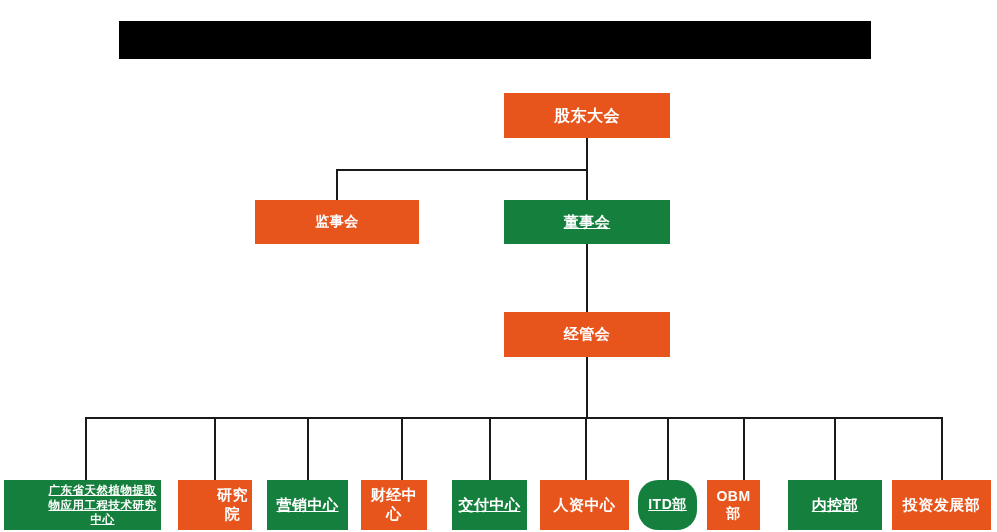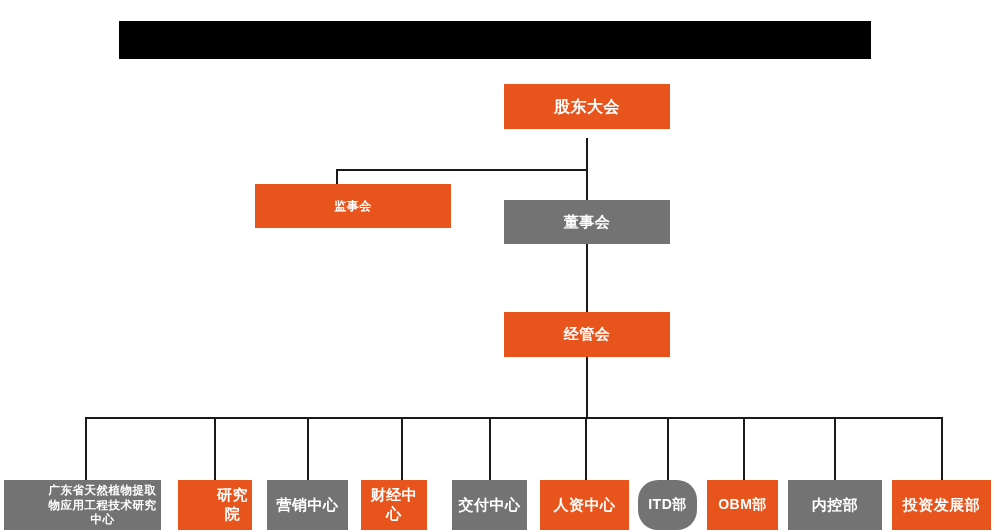--- a/index.html
+++ b/index.html
@@ -32,21 +32,21 @@
     align-items: center;
     justify-content: center;
     text-align: center;
     color: #ffffff;
     font-weight: bold;
     line-height: 1.25;
     letter-spacing: 0.5px;
     z-index: 3;
   }
   .node.dark   { background: #E8551C; }
-  .node.light  { background: #737373; }
+  .node.light  { background: #15803d; text-decoration: underline; }
 
   .node-label {
     display: block;
     width: 100%;
     padding: 0 4px;
   }
 
   .conn {
     position: absolute;
     background: #1a1a1a;
@@ -55,33 +55,33 @@
   .conn.v { width: 2px; }
   .conn.h { height: 2px; }
 </style>
 </head>
 <body>
 
 <div id="canvas">
 
   <div class="title-bar"></div>
 
-  <div class="node dark" style="left:504px; top:84px; width:166px; height:45px; font-size:16px;">
+  <div class="node dark" style="left:504px; top:93px; width:166px; height:45px; font-size:16px;">
     <span class="node-label">股东大会</span>
   </div>
 
   <div class="conn v" style="left:586px; top:138px; height:32px;"></div>
 
   <div class="conn h" style="left:336px; top:169px; width:251px;"></div>
 
   <div class="conn v" style="left:336px; top:169px; height:32px;"></div>
 
   <div class="conn v" style="left:586px; top:169px; height:32px;"></div>
 
-  <div class="node dark" style="left:255px; top:184px; width:196px; height:44px; font-size:12px;">
+  <div class="node dark" style="left:255px; top:200px; width:164px; height:44px; font-size:14px;">
     <span class="node-label">监事会</span>
   </div>
 
   <div class="node light" style="left:504px; top:200px; width:166px; height:44px; font-size:15px;">
     <span class="node-label">董事会</span>
   </div>
 
   <div class="conn v" style="left:586px; top:244px; height:68px;"></div>
 
   <div class="node dark" style="left:504px; top:312px; width:166px; height:45px; font-size:15px;">
@@ -124,21 +124,21 @@
   </div>
 
   <div class="node dark" style="left:540px; top:480px; width:89px; height:50px; font-size:15px;">
     <span class="node-label">人资中心</span>
   </div>
 
   <div class="node light" style="left:638px; top:480px; width:59px; height:50px; font-size:14px;border-radius:20px;">
     <span class="node-label">ITD部</span>
   </div>
 
-  <div class="node dark" style="left:707px; top:480px; width:71px; height:50px; font-size:14px;">
+  <div class="node dark" style="left:707px; top:480px; width:53px; height:50px; font-size:14px;">
     <span class="node-label">OBM部</span>
   </div>
 
   <div class="node light" style="left:788px; top:480px; width:94px; height:50px; font-size:15px;">
     <span class="node-label">内控部</span>
   </div>
 
   <div class="node dark" style="left:892px; top:480px; width:99px; height:50px; font-size:15px;">
     <span class="node-label">投资发展部</span>
   </div>

